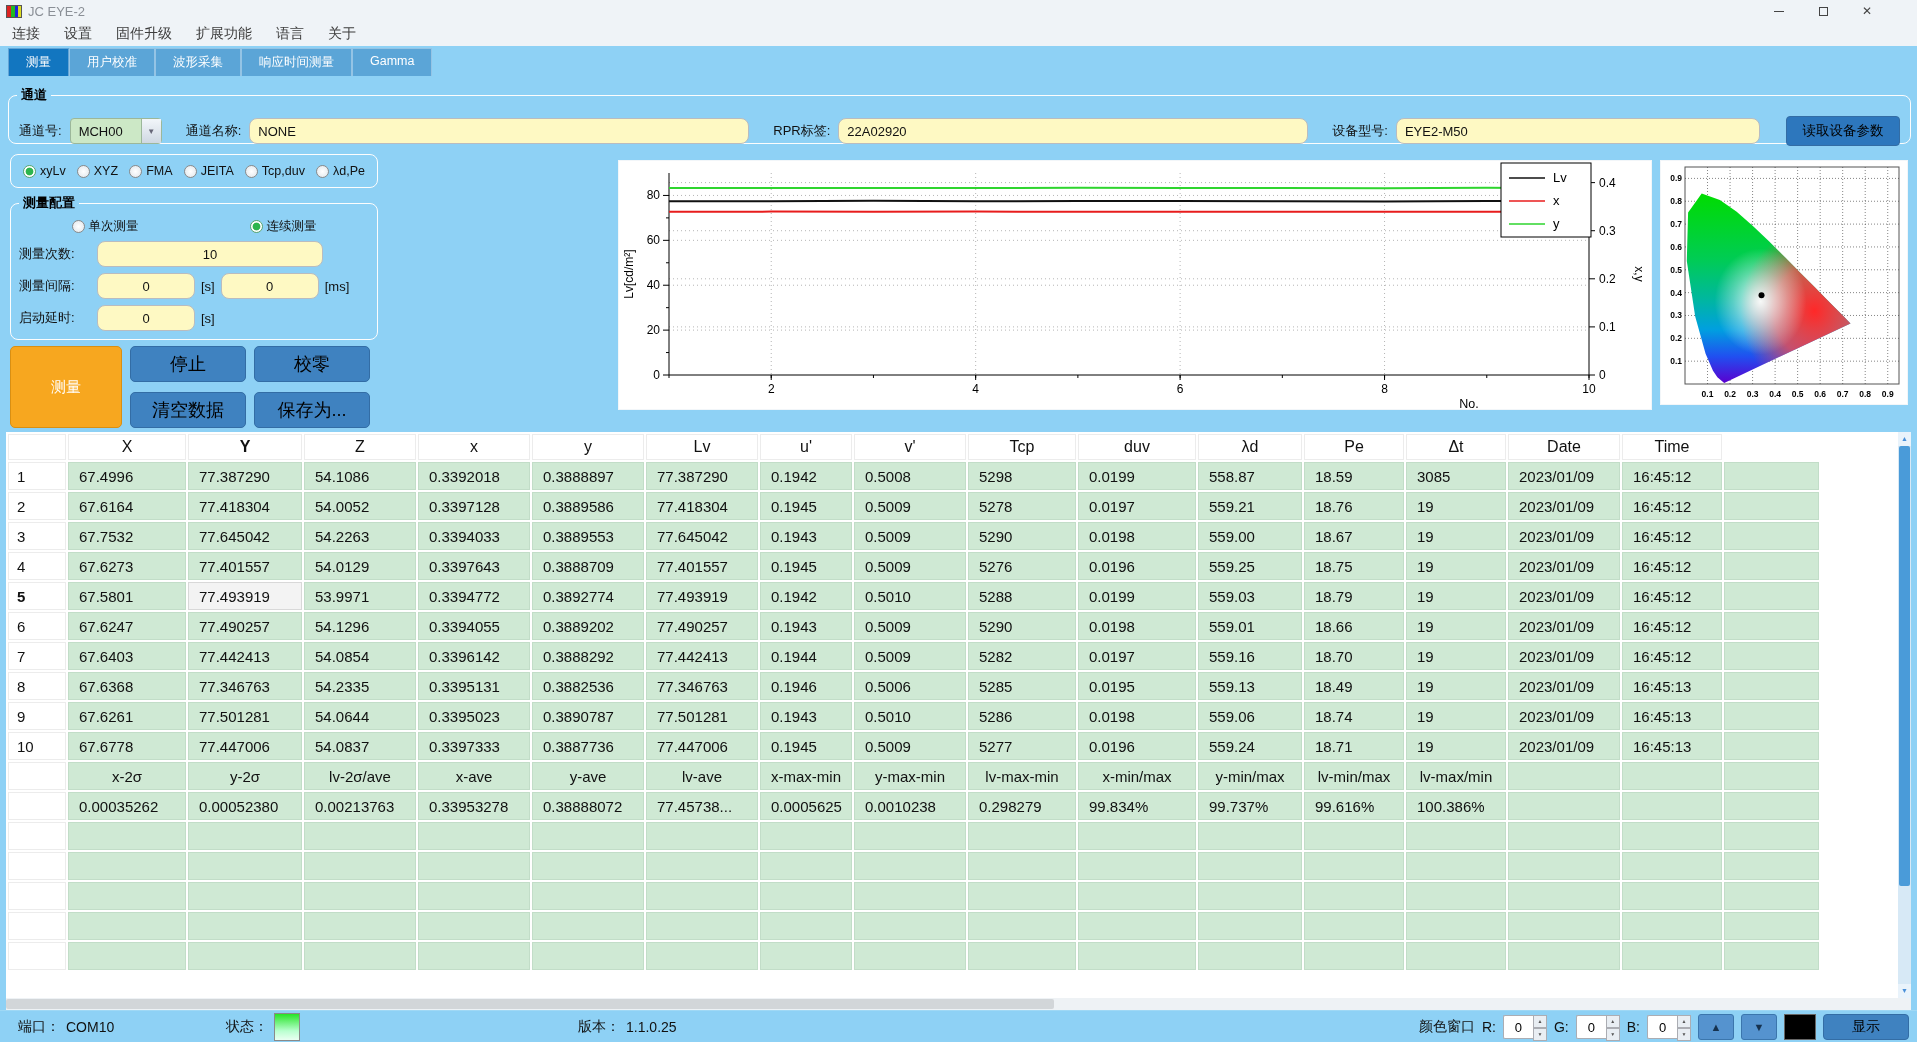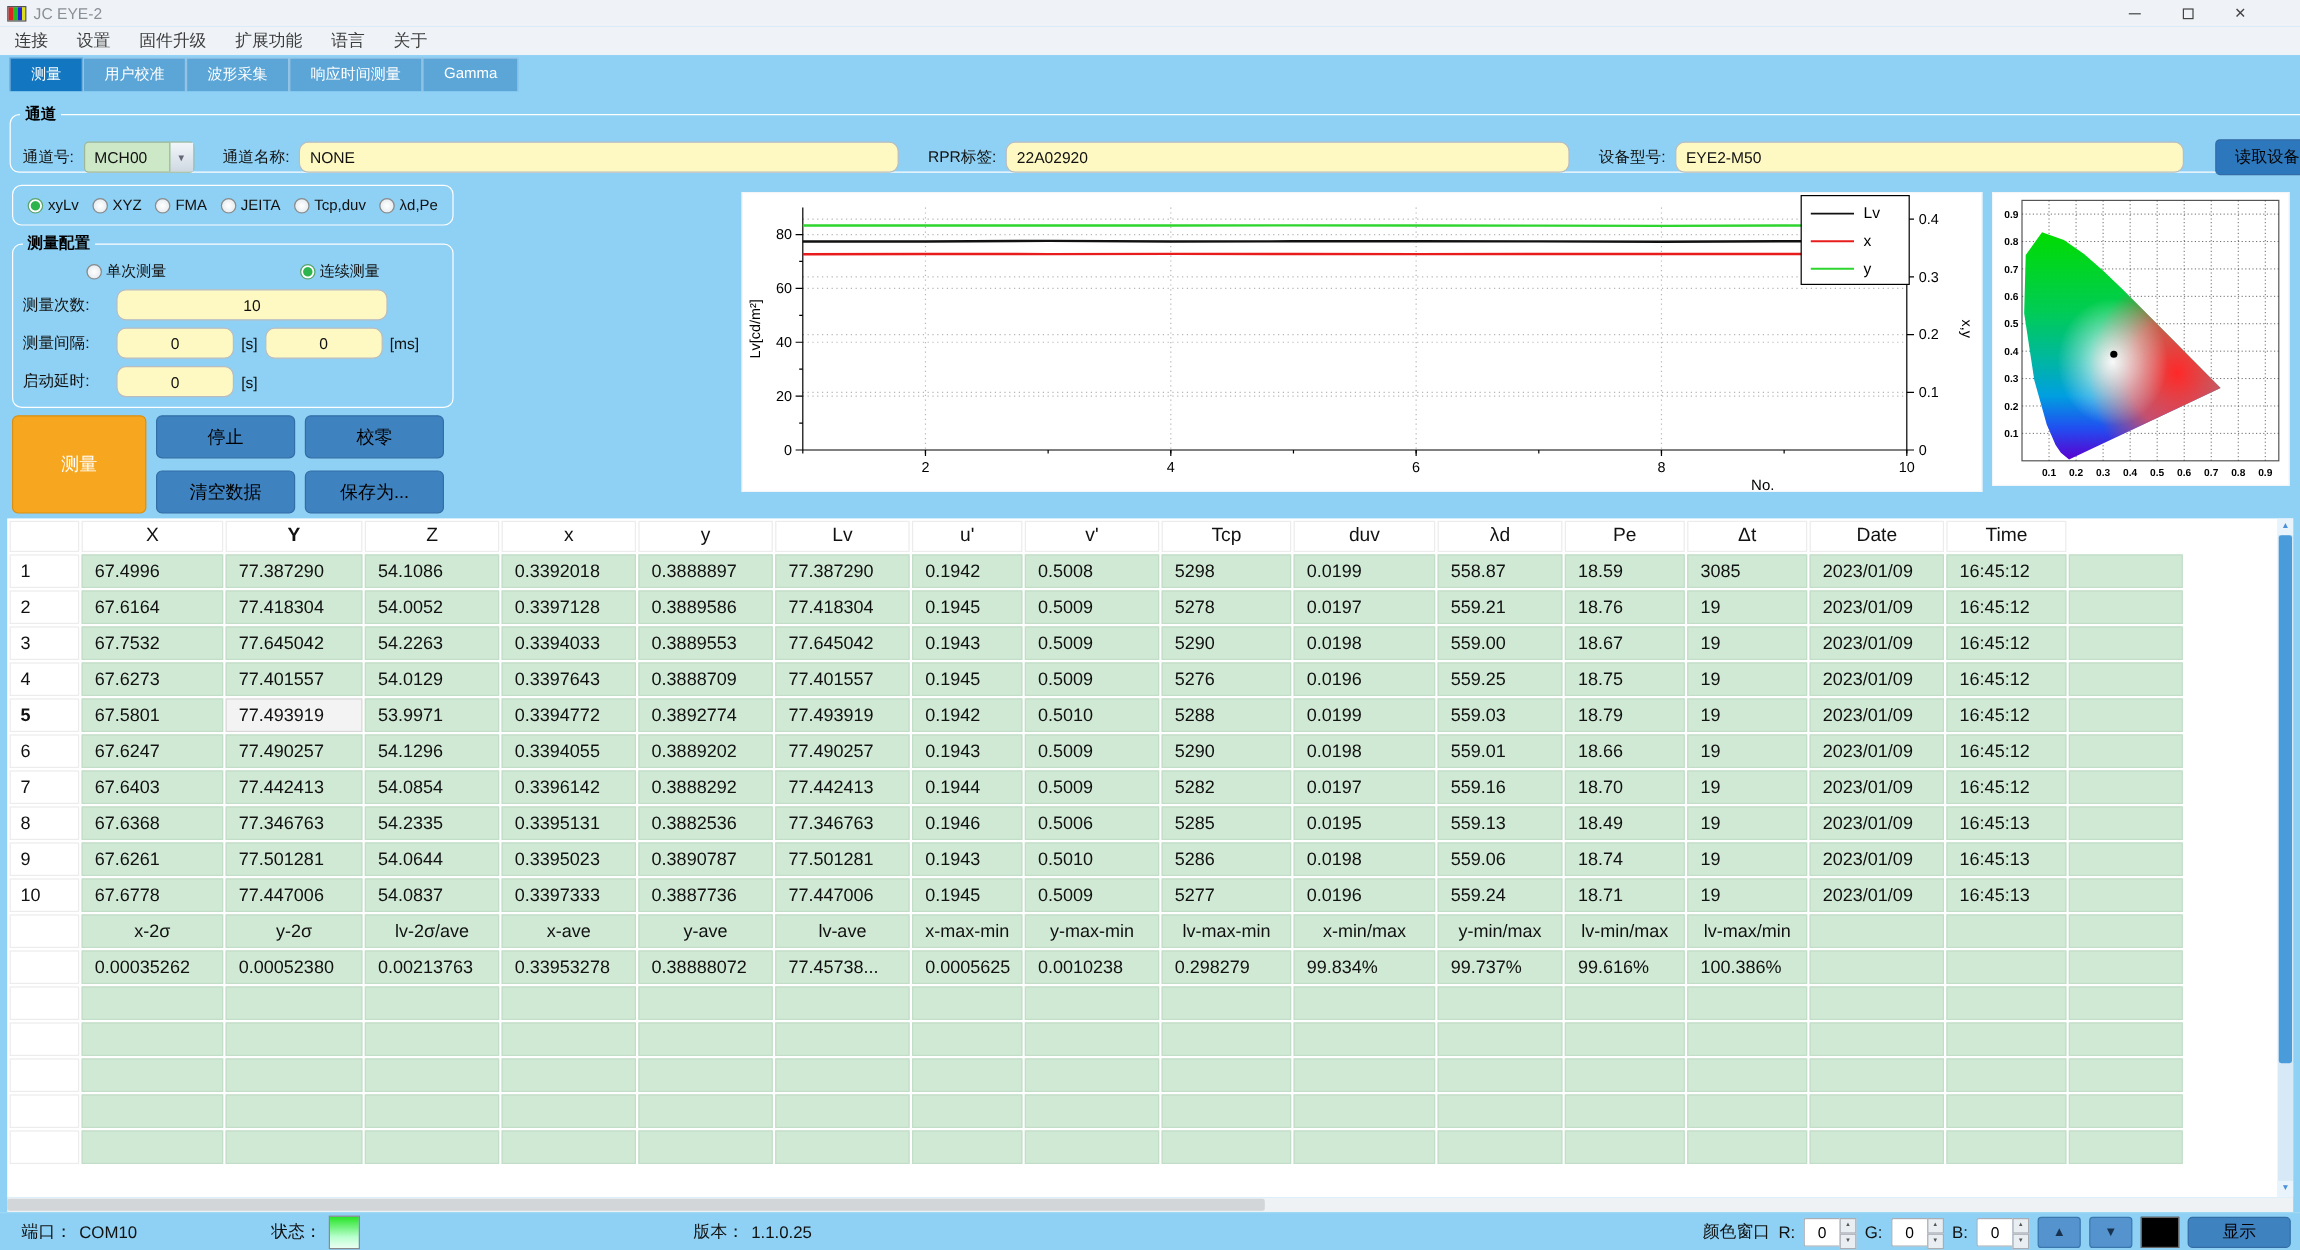--- a/index.html
+++ b/index.html
@@ -48,21 +48,21 @@
   .rdot { width:13px; height:13px; border-radius:50%; border:1px solid #8a8a8a; background:radial-gradient(#fff,#dfe5ea); display:inline-block; }
   .rdot.on { background:radial-gradient(circle at 50% 50%, #2db54d 0 45%, #fff 55%); border-color:#5aa56e; }
   #config-box { top:40px; left:0; width:368px; height:146px; }
   .cfg-row { display:flex; align-items:center; margin:6px 8px 0 8px; gap:6px; }
   .cfg-label { width:72px; font-size:13px; }
   .cfg-input { text-align:center; }
   .unit { font-size:13px; }
   .btn-area { position:absolute; top:192px; left:0; width:368px; height:82px; display:flex; gap:8px; }
   #btn-measure { width:112px; height:82px; background:#f7a71f; border:1px solid #d98f12; border-radius:5px; color:#fff; font-size:15px; display:flex; align-items:center; justify-content:center; }
   .btn-col { display:flex; flex-direction:column; gap:10px; }
-  .btn-sm { width:116px; height:36px; font-size:15px; border-radius:5px; }
+  .btn-sm { width:116px; height:36px; font-size:18px; border-radius:5px; }
 
   .mid-col { position:absolute; left:388px; top:0; width:224px; height:276px; }
   #curval-box { top:4px; left:0; width:224px; height:156px; }
   .cur-row { display:flex; align-items:center; gap:6px; margin:6px 10px 0 6px; }
   .cur-label { width:26px; text-align:right; font-size:13px; }
   .cur-input { width:170px; height:31px; font-weight:bold; font-size:16px; }
   #fma-box { top:168px; left:0; width:224px; height:80px; }
   .fma-input { width:196px; height:31px; margin:8px 0 0 12px; font-weight:bold; font-size:16px; background:#dcdcdc; color:#8d8d8d; border-color:#b3b3b3; }
 
   .chart-panel { position:absolute; left:618px; top:6px; width:1034px; height:250px; background:#fff; border:1px solid #f2f6f9; }
@@ -144,21 +144,21 @@
       <span class="fld-label">通道号:</span>
       <div class="combo">
         <span class="cv">MCH00</span>
         <span class="arrow-part">▼</span>
       </div>
       <span class="fld-label" style="margin-left:16px">通道名称:</span>
       <input class="tbox" style="width: 500px;" readonly="" value="NONE">
       <span class="fld-label" style="margin-left:16px">RPR标签:</span>
       <input class="tbox" style="width: 470px;" readonly="" value="22A02920">
       <span class="fld-label" style="margin-left:16px">设备型号:</span>
-      <input class="tbox" style="width: 424px;" readonly="" value="EYE2-M50">
+      <input class="tbox" style="width: 364px;" readonly="" value="EYE2-M50">
       <button class="btn-blue" id="read-params">读取设备参数</button>
     </div>
   </fieldset>
 
   <div class="panels">
 
     <div class="left-col">
       <div id="modes-box">
           <span class="radio-opt">
             <span class="rdot on"></span>

